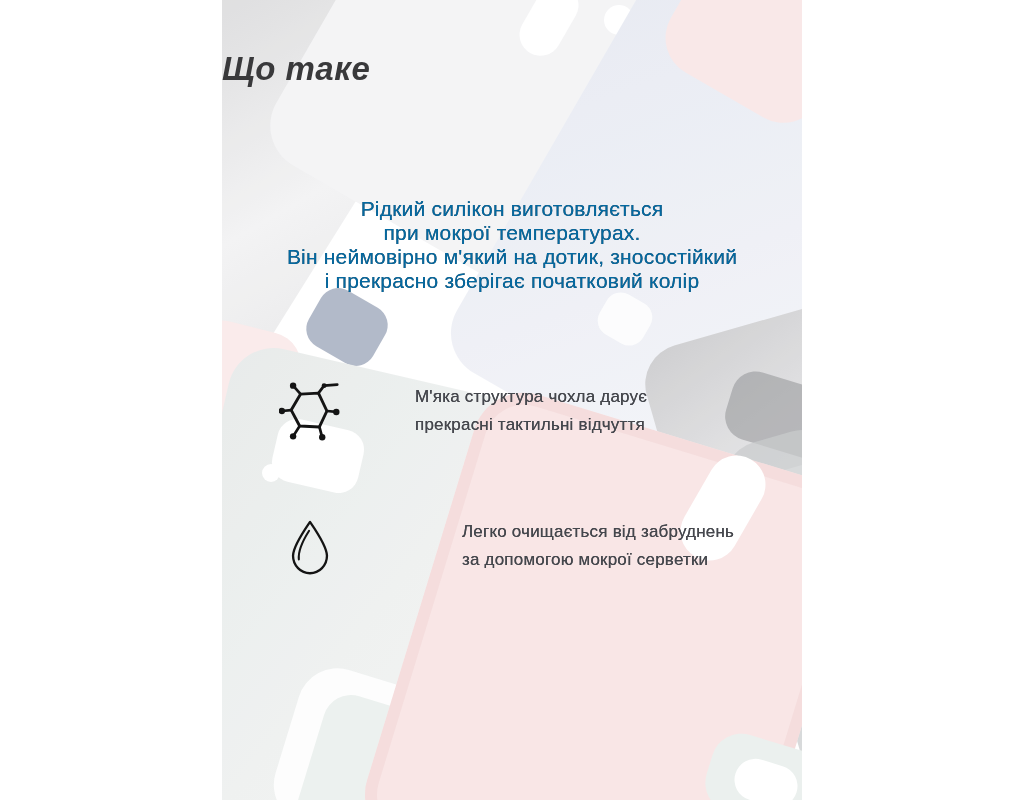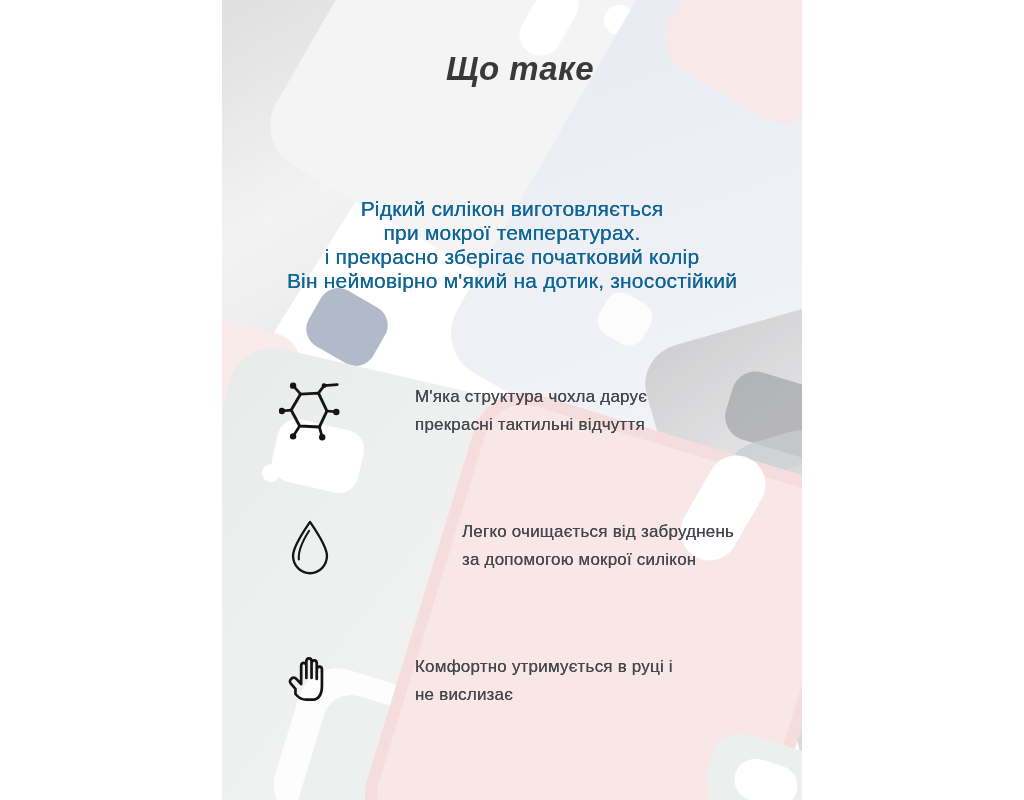--- a/index.html
+++ b/index.html
@@ -30,23 +30,23 @@
   .g8b{left:505px;top:380px;width:110px;height:70px;border-radius:24px;transform:rotate(17deg);background:#85878a;opacity:.6;}
   .g9{left:540px;top:430px;width:120px;height:360px;border-radius:40px;transform:rotate(-16deg);background:#bfc2c4;opacity:.72;}
   .g10{left:190px;top:428px;width:400px;height:470px;border-radius:52px;transform:rotate(17deg);background:#f8e2e2;
        box-shadow:inset 0 0 0 12px rgba(240,205,205,.55);}
   .g10pill{left:472px;top:452px;width:58px;height:112px;border-radius:29px;transform:rotate(30deg);background:#ffffff;}
   .g11{left:485px;top:742px;width:120px;height:80px;border-radius:30px;transform:rotate(17deg);background:#e7eeeb;}
   .g11pill{left:512px;top:762px;width:64px;height:42px;border-radius:21px;transform:rotate(17deg);background:#ffffff;}
   .veil{position:absolute;left:0;top:0;width:100%;height:100%;background:rgba(255,255,255,.16);}
   
   .content{position:absolute;left:0;top:0;width:100%;height:100%;}
-  .title{position:absolute;top:50px;left:0;width:100%;text-align:center;
+  .title{position:absolute;top:50px;left:0;width:100%;
          font-style:italic;font-weight:900;font-size:33px;line-height:38px;
-         color:#39393b;letter-spacing:.5px;padding-left:8px;}
+         color:#39393b;letter-spacing:.5px;}
   .intro{position:absolute;top:197px;left:0;width:100%;text-align:center;
          font-size:21px;line-height:24px;color:#0369a1;letter-spacing:.2px;
          text-shadow:0 0 .5px #45474d;}
   .feature{position:absolute;left:52px;width:500px;height:76px;display:flex;align-items:center;}
   .f1{top:373px;} .f2{top:508px;gap:47px;} .f3{top:643px;}
   .icon-box{width:72px;display:flex;justify-content:center;align-items:center;flex:0 0 72px;}
   .ftext{margin-left:69px;font-size:17px;line-height:28px;color:#45474d;letter-spacing:.2px;
          text-shadow:0 0 .5px #45474d;white-space:nowrap;}
   svg{display:block;}
   .stroke{fill:none;stroke:#141414;stroke-linecap:round;stroke-linejoin:round;}
@@ -82,22 +82,22 @@
 
     <div class="content">
 
       <div class="title">
         <div>Що таке</div>
       </div>
 
       <div class="intro">
         <div>Рідкий силікон виготовляється</div>
         <div>при мокрої температурах.</div>
+        <div>Він неймовірно м'який на дотик, зносостійкий</div>
         <div>і прекрасно зберігає початковий колір</div>
-        <div>Він неймовірно м'який на дотик, зносостійкий</div>
       </div>
 
       <div class="feature f1">
         <span class="icon-box">
           <svg width="62" height="62" viewBox="0 0 66 64">
             <path class="stroke" stroke-width="3.1" d="M23,14 L42,13 L51,32 L43,49 L22,48 L13,31 Z"></path>
             <path class="stroke" stroke-width="2.9" d="M42,13 L48,5 L62,4"></path>
             <path class="stroke" stroke-width="2.9" d="M23,14 L15,5"></path>
             <path class="stroke" stroke-width="2.9" d="M13,31 L3,32"></path>
             <path class="stroke" stroke-width="2.9" d="M22,48 L15,59"></path>
@@ -119,31 +119,20 @@
 
       <div class="feature f2">
         <span class="icon-box">
           <svg width="50" height="58" viewBox="0 0 56 64">
             <path class="stroke" stroke-width="2.6" d="M28,5 C27,6.5 9,32 9,43 a19,19.5 0 0 0 38,0 C47,32 29,6.5 28,5 Z"></path>
             <path class="stroke" stroke-width="2.3" d="M27,15 C20,26 14.5,37 15.5,47"></path>
           </svg>
         </span>
         <div class="ftext">
           <div>Легко очищається від забруднень</div>
-          <div>за допомогою мокрої силікон</div>
+          <div>за допомогою мокрої серветки</div>
         </div>
       </div>
 
-      <div class="feature f3">
-        <span class="icon-box">
-          <svg width="52" height="54" viewBox="0 0 50 52">
-            <path class="stroke" stroke-width="2.6" d="M11,33.5 L7,29 Q4.4,26 7,23.8 Q9.7,21.6 12.3,24.4 L16.5,29 L16.5,11.5 Q16.5,8.6 19,8.6 Q21.5,8.6 21.5,11.5 L21.5,23 L21.5,7 Q21.5,4.2 24,4.2 Q26.5,4.2 26.5,7 L26.5,23 L26.5,9 Q26.5,6.2 29,6.2 Q31.5,6.2 31.5,9 L31.5,24 L31.5,15 Q31.5,12.2 34,12.2 Q36.5,12.2 36.5,15 L36.5,30.5 Q36.5,44 26.5,44 L21.5,44 Q15.5,44 11,38.5 Z"></path>
-          </svg>
-        </span>
-        <div class="ftext">
-          <div>Комфортно утримується в руці і</div>
-          <div>не вислизає</div>
-        </div>
-      </div>
 
     </div>
   </div>
 </div>
 
 </body></html>

